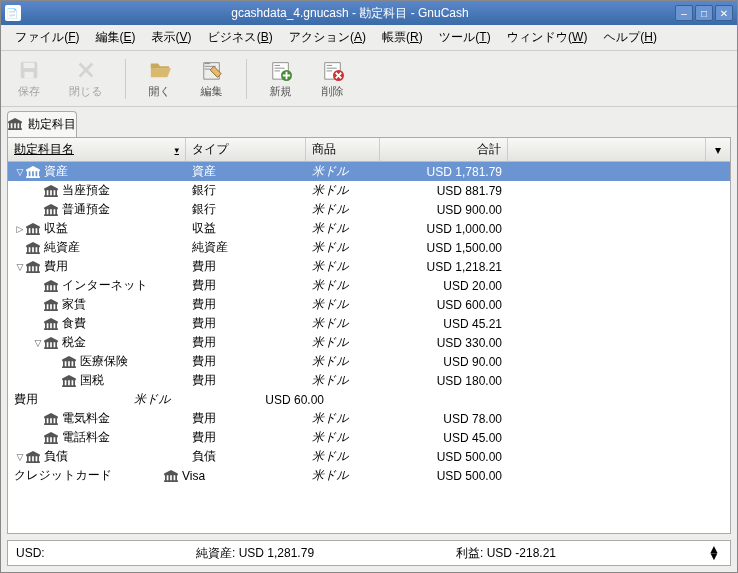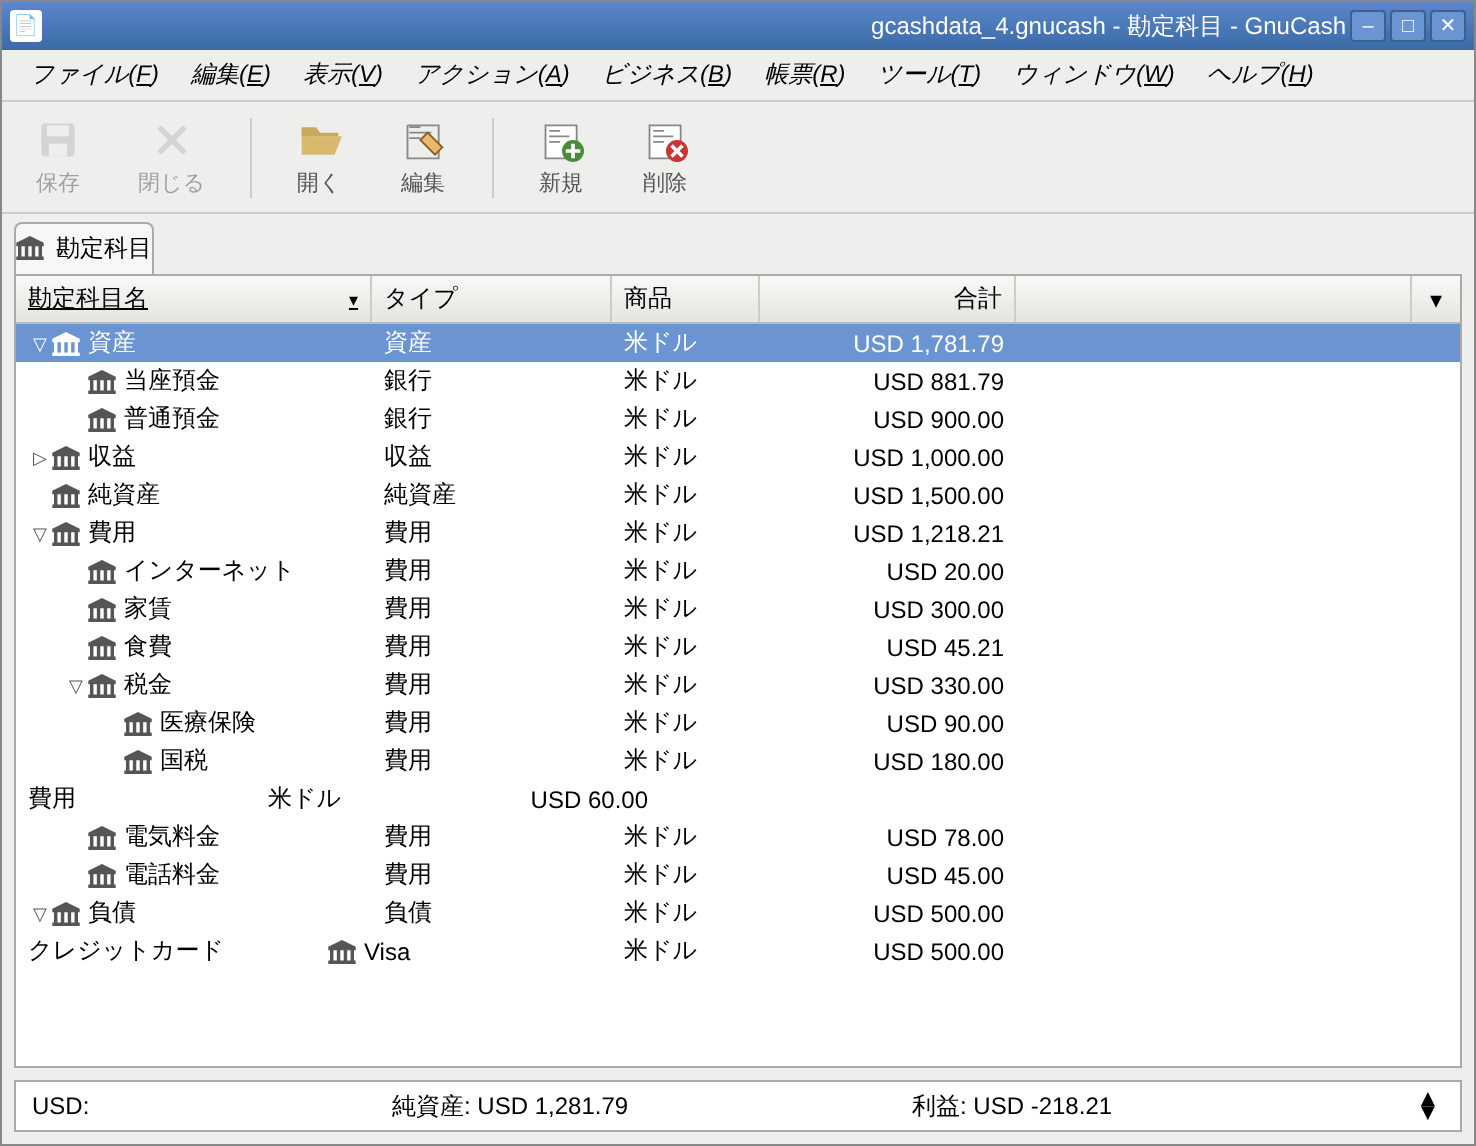--- a/index.html
+++ b/index.html
@@ -1,23 +1,23 @@
 <!DOCTYPE html>
 <html><head>
 <meta charset="utf-8">
 <style>
 * { margin: 0; padding: 0; box-sizing: border-box; font-family: sans-serif; font-size: 12px; }
 body { background: #e8e8e8; }
 .window { width: 738px; height: 573px; background: #eeeeec; display: flex; flex-direction: column; border: 1px solid #888; }
 .titlebar { height: 24px; background: linear-gradient(#5a87c9, #3a6aa8); display: flex; align-items: center; color: #fff; padding: 0 4px; }
 .titlebar .icon { width: 16px; height: 16px; background: #fff; margin-right: 6px; border-radius: 2px; display: flex; align-items: center; justify-content: center; font-size: 10px; }
-.titlebar .title { flex: 1; text-align: right; font-size: 12px; }
+.titlebar .title { flex: 1; text-align: center; font-size: 12px; }
 .titlebar .winbtn { width: 18px; height: 16px; margin-left: 2px; background: #6b95d2; border: 1px solid #3a6090; display: flex; align-items: center; justify-content: center; cursor: pointer; border-radius: 2px; color: #fff; font-size: 10px; }
 .menubar { height: 26px; background: #eeeeec; display: flex; align-items: center; padding: 0 6px; border-bottom: 1px solid #ccc; }
-.menubar .menu { padding: 3px 8px; cursor: pointer; font-style: italic; }
+.menubar .menu { padding: 3px 8px; cursor: pointer; }
 .menubar .menu u { text-decoration: underline; }
 .toolbar { height: 56px; background: #eeeeec; display: flex; align-items: center; padding: 4px 10px; gap: 16px; border-bottom: 1px solid #ccc; }
 .toolbtn { display: flex; flex-direction: column; align-items: center; cursor: pointer; padding: 2px 6px; gap: 2px; }
 .toolbtn.disabled { opacity: 0.5; cursor: default; }
 .toolbtn .ticon { width: 24px; height: 24px; display: flex; align-items: center; justify-content: center; }
 .toolbtn .tlabel { font-size: 11px; color: #555; }
 .toolbar .sep { width: 1px; height: 40px; background: #ccc; }
 .tabbar { height: 30px; padding: 4px 6px 0 6px; background: #eeeeec; display: flex; }
 .tab { display: flex; align-items: center; padding: 4px 0; background: #f7f7f5; border: 1px solid #aaa; border-bottom: none; border-radius: 4px 4px 0 0; gap: 6px; cursor: pointer; text-align: right; }
 .tab .ticon { width: 14px; height: 14px; }
@@ -30,21 +30,21 @@
 .hcell.comm { width: 74px; }
 .hcell.total { width: 128px; justify-content: flex-end; }
 .hcell.filler { flex: 1; }
 .hcell.menu { width: 24px; justify-content: center; border-right: none; }
 .tree { flex: 1; overflow: auto; }
 .row { height: 19px; display: flex; align-items: center; }
 .row.selected { background: #6b95d2; color: #fff; }
 .cell { padding: 0 6px; white-space: nowrap; overflow: hidden; }
 .cell.name { width: 178px; display: flex; align-items: center; }
 .cell.type { width: 120px; }
-.cell.comm { width: 74px; }
+.cell.comm { width: 74px; font-style: italic; }
 .cell.total { width: 128px; text-align: right; }
 .toggle { width: 12px; display: inline-flex; justify-content: center; cursor: pointer; font-size: 9px; color: #555; }
 .row.selected .toggle { color: #fff; }
 .indent { display: inline-block; }
 .aicon { width: 14px; height: 12px; display: inline-flex; margin-right: 4px; }
 .statusbar { height: 26px; margin: 0 6px 6px 6px; background: #fff; border: 1px solid #aaa; display: flex; align-items: center; padding: 0 8px; }
 .statusbar .s1 { width: 180px; }
 .statusbar .s2 { width: 260px; }
 .statusbar .s3 { flex: 1; }
 .statusbar .spin { width: 16px; display: flex; flex-direction: column; font-size: 7px; line-height: 7px; cursor: pointer; text-align: center; }
@@ -59,22 +59,22 @@
     <span class="title">gcashdata_4.gnucash - 勘定科目 - GnuCash</span>
     <span class="winbtn">–</span>
     <span class="winbtn">□</span>
     <span class="winbtn">✕</span>
   </div>
 
   <div class="menubar">
       <span class="menu">ファイル(<u>F</u>)</span>
       <span class="menu">編集(<u>E</u>)</span>
       <span class="menu">表示(<u>V</u>)</span>
+      <span class="menu">ビジネス(<u>B</u>)</span>
       <span class="menu">アクション(<u>A</u>)</span>
-      <span class="menu">ビジネス(<u>B</u>)</span>
       <span class="menu">帳票(<u>R</u>)</span>
       <span class="menu">ツール(<u>T</u>)</span>
       <span class="menu">ウィンドウ(<u>W</u>)</span>
       <span class="menu">ヘルプ(<u>H</u>)</span>
     </div>
 
   <div class="toolbar">
     <div class="toolbtn disabled">
       <span class="ticon">
           <svg width="22" height="22" viewBox="0 0 24 24">
@@ -279,21 +279,21 @@
             <span class="toggle"></span>
             <span class="aicon">
               <svg class="bank" width="14" height="12" viewBox="0 0 16 14" style="fill: rgb(85, 85, 85);">
                 <path d="M0 4 L8 0 L16 4 L16 6 L0 6 Z M1 6 L3 6 L3 12 L1 12 Z M5 6 L7 6 L7 12 L5 12 Z M9 6 L11 6 L11 12 L9 12 Z M13 6 L15 6 L15 12 L13 12 Z M0 12 L16 12 L16 14 L0 14 Z"></path>
               </svg>
             </span>
             <span>家賃</span>
           </div>
           <div class="cell type">費用</div>
           <div class="cell comm">米ドル</div>
-          <div class="cell total">USD 300.00</div>
+          <div class="cell total">USD 600.00</div>
         </div>
         <div class="row">
           <div class="cell name">
             <span class="indent" style="width: 18px;"></span>
             <span class="toggle"></span>
             <span class="aicon">
               <svg class="bank" width="14" height="12" viewBox="0 0 16 14" style="fill: rgb(85, 85, 85);">
                 <path d="M0 4 L8 0 L16 4 L16 6 L0 6 Z M1 6 L3 6 L3 12 L1 12 Z M5 6 L7 6 L7 12 L5 12 Z M9 6 L11 6 L11 12 L9 12 Z M13 6 L15 6 L15 12 L13 12 Z M0 12 L16 12 L16 14 L0 14 Z"></path>
               </svg>
             </span>

